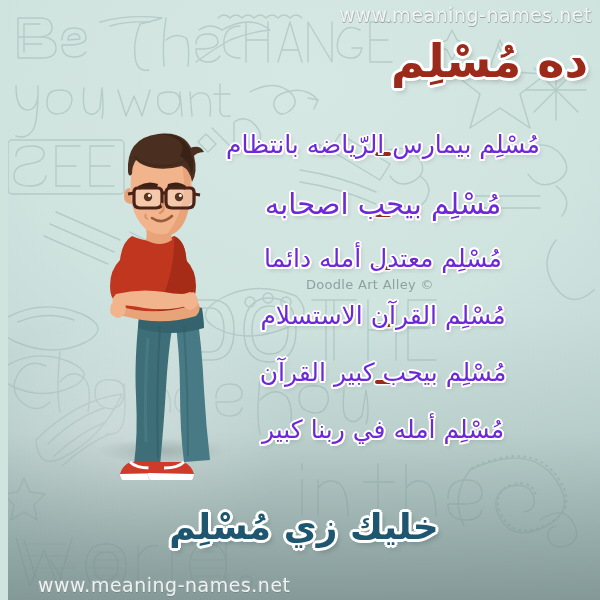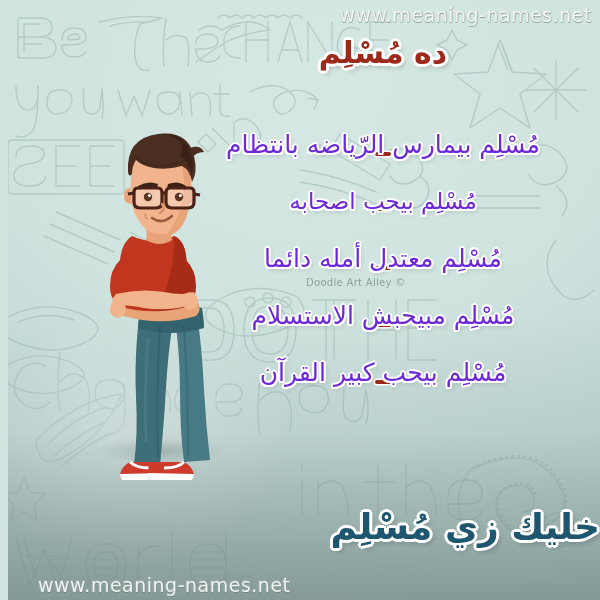--- a/index.html
+++ b/index.html
@@ -60,32 +60,31 @@
     white-space:nowrap;
     pointer-events:none;
   }
   .wm-top{ top:4px; right:8px; }
   .wm-bottom{ bottom:4px; left:30px; }
 
   .doodle-credit{
     position:absolute;
     left:298px;top:277px;
     direction:ltr;
-    font-size:10px;
+    font-size:13px;
     color:rgba(118,140,138,.75);
     letter-spacing:.3px;
     white-space:nowrap;
     pointer-events:none;
   }
 
   .title{
     position:absolute;
     top:38px;right:12px;width:410px;
-    text-align:center;
-    font-size:30px;
+    font-size:46px;
     line-height:1;
     font-weight:bold;
     color:#9c2a1b;
     -webkit-text-stroke:0;
     text-shadow:
       -2px 0 0 #fff, 2px 0 0 #fff, 0 -2px 0 #fff, 0 2px 0 #fff,
       -2px -2px 0 #fff, 2px -2px 0 #fff, -2px 2px 0 #fff, 2px 2px 0 #fff,
       -3px 0 0 #fff, 3px 0 0 #fff, 0 -3px 0 #fff, 0 3px 0 #fff,
       3px 4px 5px rgba(70,60,55,.28);
     white-space:nowrap;
@@ -102,33 +101,34 @@
     font-size:25px;
     line-height:1.05;
     height:57px;
     white-space:nowrap;
     text-shadow:
       -1.5px 0 0 #fff, 1.5px 0 0 #fff, 0 -1.5px 0 #fff, 0 1.5px 0 #fff,
       -1.5px -1.5px 0 #fff, 1.5px -1.5px 0 #fff, -1.5px 1.5px 0 #fff, 1.5px 1.5px 0 #fff,
       -2px 0 0 #fff, 2px 0 0 #fff, 0 -2px 0 #fff, 0 2px 0 #fff,
       2px 3px 4px rgba(70,60,55,.22);
   }
-  .line.big{ font-size:23px; }
+  .line.big{ font-size:29px; }
   .line .dash{
     display:block;
     margin:-6px auto 0 auto;
     width:16px;height:4px;border-radius:2px;
     background:#9c2a1b;
     box-shadow:0 0 0 1.5px #fff;
   }
 
   .footer-line{
     position:absolute;
     left:0;right:0;
     top:506px;
+    text-align:center;
     font-size:36px;
     font-weight:bold;
     color:#1d566e;
     white-space:nowrap;
     text-shadow:
       -2px 0 0 #fff, 2px 0 0 #fff, 0 -2px 0 #fff, 0 2px 0 #fff,
       -2px -2px 0 #fff, 2px -2px 0 #fff, -2px 2px 0 #fff, 2px 2px 0 #fff,
       -3px 0 0 #fff, 3px 0 0 #fff, 0 -3px 0 #fff, 0 3px 0 #fff,
       3px 4px 5px rgba(40,55,60,.3);
   }
@@ -375,24 +375,27 @@
     </div>
     <div class="line big">
       <span>مُسْلِم بيحب اصحابه</span>
       <span class="dash"></span>
     </div>
     <div class="line">
       <span>مُسْلِم معتدل أمله دائما</span>
       <span class="dash"></span>
     </div>
     <div class="line">
-      <span>مُسْلِم مبيحبش الاستسلام</span>
+      <span>مُسْلِم القرآن الاستسلام</span>
       <span class="dash"></span>
     </div>
     <div class="line">
       <span>مُسْلِم بيحب كبير القرآن</span>
       <span class="dash"></span>
     </div>
+    <div class="line">
+      <span>مُسْلِم أمله في ربنا كبير</span>
+    </div>
   </div>
 
   <div class="footer-line">خليك زي مُسْلِم</div>
 
 </div>
 
 </body></html>

